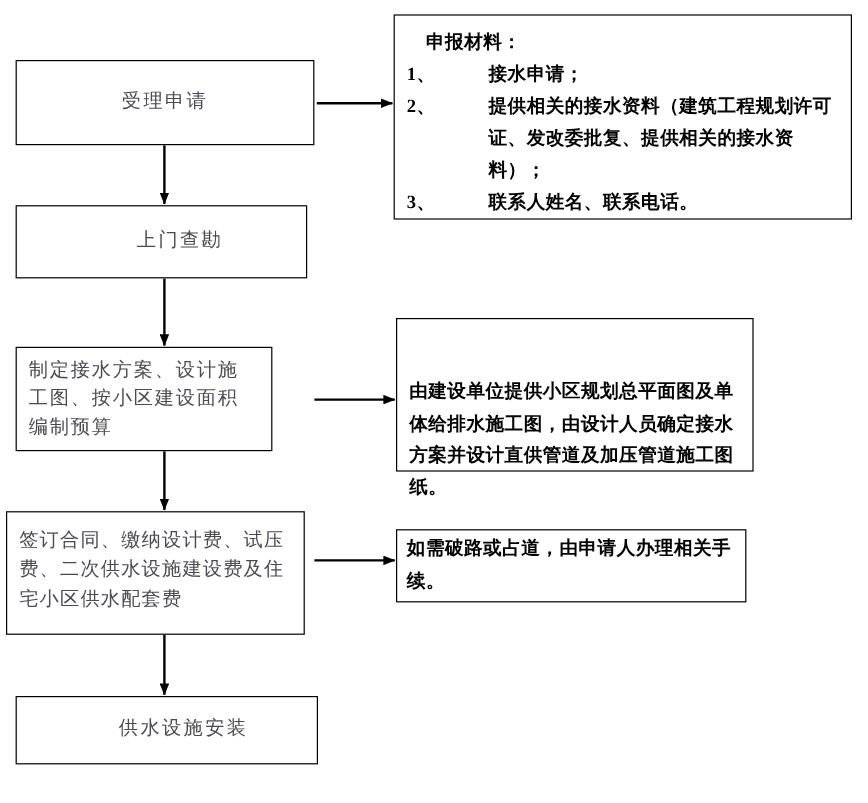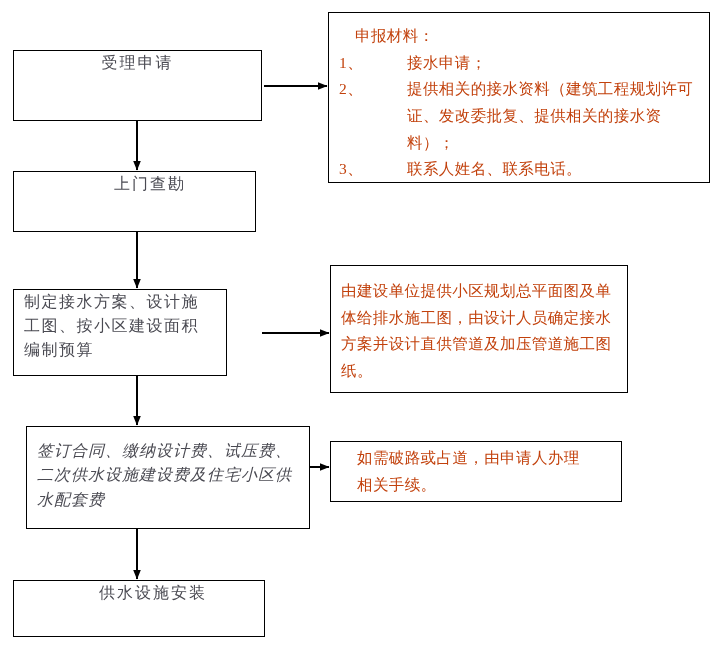--- a/index.html
+++ b/index.html
@@ -16,39 +16,41 @@
     overflow: hidden;
     font-family: "Liberation Serif", "DejaVu Serif", serif;
   }
   .box {
     position: absolute;
     box-sizing: border-box;
     border: 1px solid #000000;
     background: #ffffff;
     color: #3a3a3a;
     display: flex;
+    align-items: center;
   }
   .box.center {
     justify-content: center;
     text-align: center;
   }
   .proc-label {
     font-size: 16px;
     letter-spacing: 2px;
     line-height: 1.55;
     white-space: pre-line;
     color: #4a4a52;
   }
   .note-body {
     font-size: 15.5px;
     line-height: 1.72;
-    color: #c2410c;
+    color: #000000;
     letter-spacing: 0.4px;
     width: 100%;
     box-sizing: border-box;
+    font-weight: bold;
   }
   .note-title {
     display: block;
     padding-left: 16px;
   }
   .note-list {
     list-style: none;
     margin: 0;
     padding: 0;
   }
@@ -119,21 +121,21 @@
   </div>
 
   <div class="box center" style="left:13px; top:171px; width:243px; height:61px;padding-left:31px;">
     <span class="proc-label">上门查勘</span>
   </div>
 
   <div class="box" style="left:13px; top:289px; width:214px; height:87px; padding:0 10px;">
     <span class="proc-label" style="letter-spacing:1.5px; line-height:1.5;">制定接水方案、设计施工图、按小区建设面积编制预算</span>
   </div>
 
-  <div class="box" style="left:26px; top:426px; width:284px; height:103px; padding:0 10px;font-style:italic;">
+  <div class="box" style="left:5px; top:426px; width:249px; height:103px; padding:0 10px;">
     <span class="proc-label" style="letter-spacing:1px; line-height:1.52; align-self:flex-start; margin-top:12px;">签订合同、缴纳设计费、试压费、二次供水设施建设费及住宅小区供水配套费</span>
   </div>
 
   <div class="box center" style="left:13px; top:580px; width:252px; height:57px;padding-left:28px;">
     <span class="proc-label">供水设施安装</span>
   </div>
 
   <div class="box" style="left:328px; top:12px; width:382px; height:171px; padding:10px 12px 10px 10px; align-items:flex-start;">
     <div class="note-body">
       <span class="note-title">申报材料：</span>
@@ -148,20 +150,20 @@
         </li>
         <li>
           <span class="note-num">3、</span>
           <span class="note-text">联系人姓名、联系电话。</span>
         </li>
       </ul>
     </div>
   </div>
 
   <div class="box" style="left:330px; top:265px; width:298px; height:128px; padding:8px 10px; align-items:flex-start;">
-    <span class="note-body" style="display:block; padding-top:4px;">由建设单位提供小区规划总平面图及单体给排水施工图，由设计人员确定接水方案并设计直供管道及加压管道施工图纸。</span>
+    <span class="note-body" style="display:block; padding-top:4px;margin-top:36px;">由建设单位提供小区规划总平面图及单体给排水施工图，由设计人员确定接水方案并设计直供管道及加压管道施工图纸。</span>
   </div>
 
-  <div class="box" style="left:330px; top:441px; width:292px; height:61px; padding:6px 26px; align-items:center;">
+  <div class="box" style="left:330px; top:441px; width:292px; height:61px; padding:6px 8px; align-items:center;">
     <span class="note-body" style="display:block;">如需破路或占道，由申请人办理相关手续。</span>
   </div>
 
 </div>
 
 </body></html>

